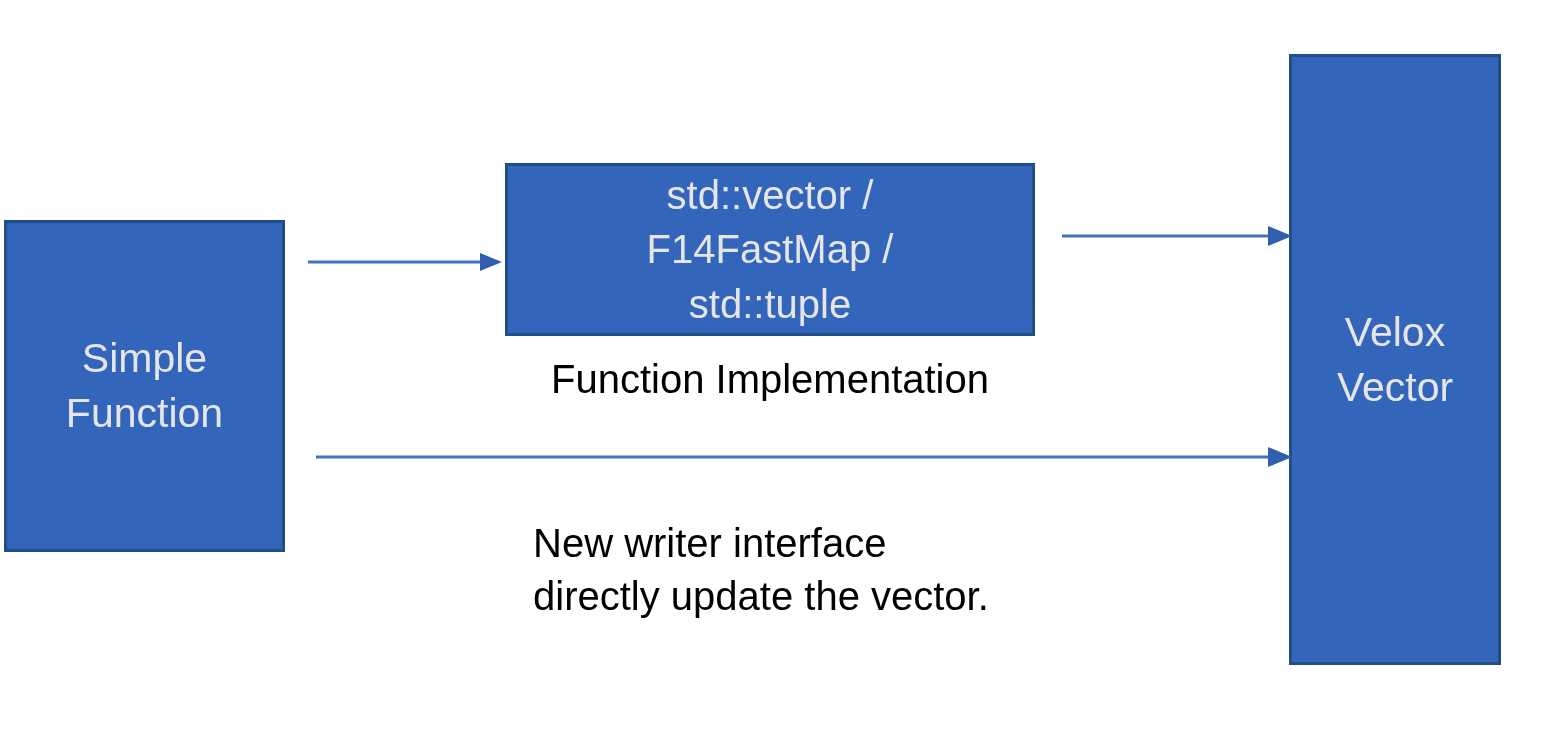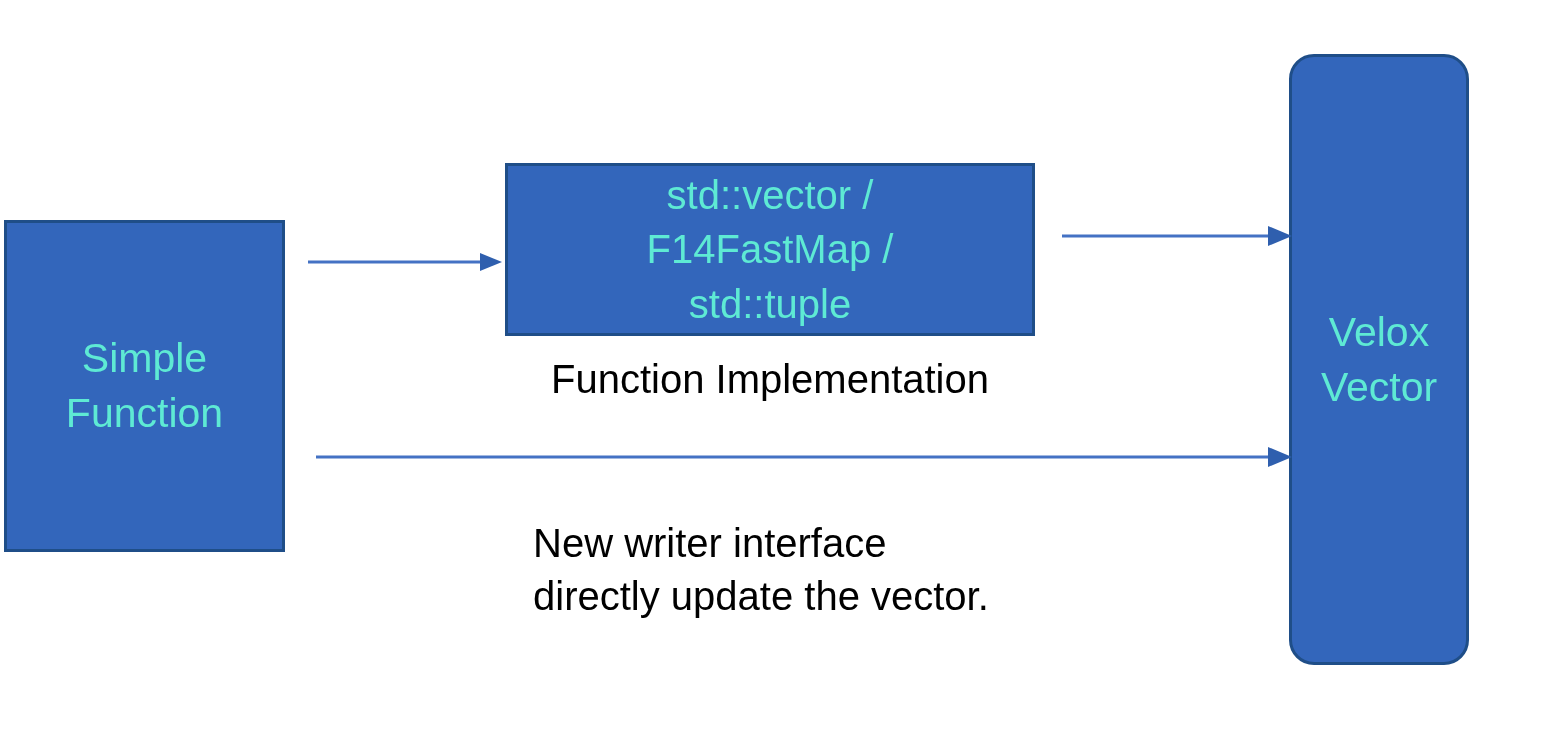--- a/index.html
+++ b/index.html
@@ -19,21 +19,21 @@
   }
   .box {
     position: absolute;
     box-sizing: border-box;
     background: #3366BB;
     border: 3px solid #1F4E88;
     display: flex;
     align-items: center;
     justify-content: center;
     text-align: center;
-    color: #5eead4;
+    color: #e5e5e5;
     font-size: 41px;
     line-height: 1.33;
     font-weight: 400;
     letter-spacing: 0px;
     white-space: pre-line;
   }
   #box-simple-function {
     left: 4px;
     top: 208px;
     width: 281px;
@@ -44,23 +44,22 @@
     left: 505px;
     top: 163px;
     width: 530px;
     height: 173px;
     font-size: 40px;
     line-height: 1.36;
   }
   #box-velox-vector {
     left: 1289px;
     top: 54px;
-    width: 180px;
+    width: 212px;
     height: 611px;
-    border-radius: 25px;
   }
   .caption {
     position: absolute;
     color: #000000;
     font-size: 40px;
     line-height: 1.32;
     white-space: pre-line;
     text-align: center;
   }
   #caption-previous {

